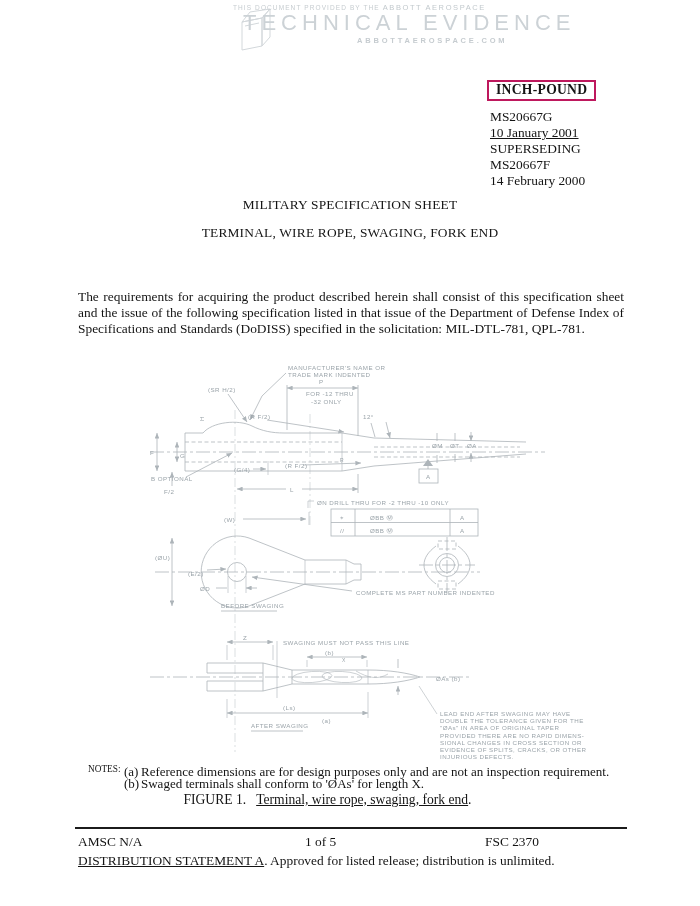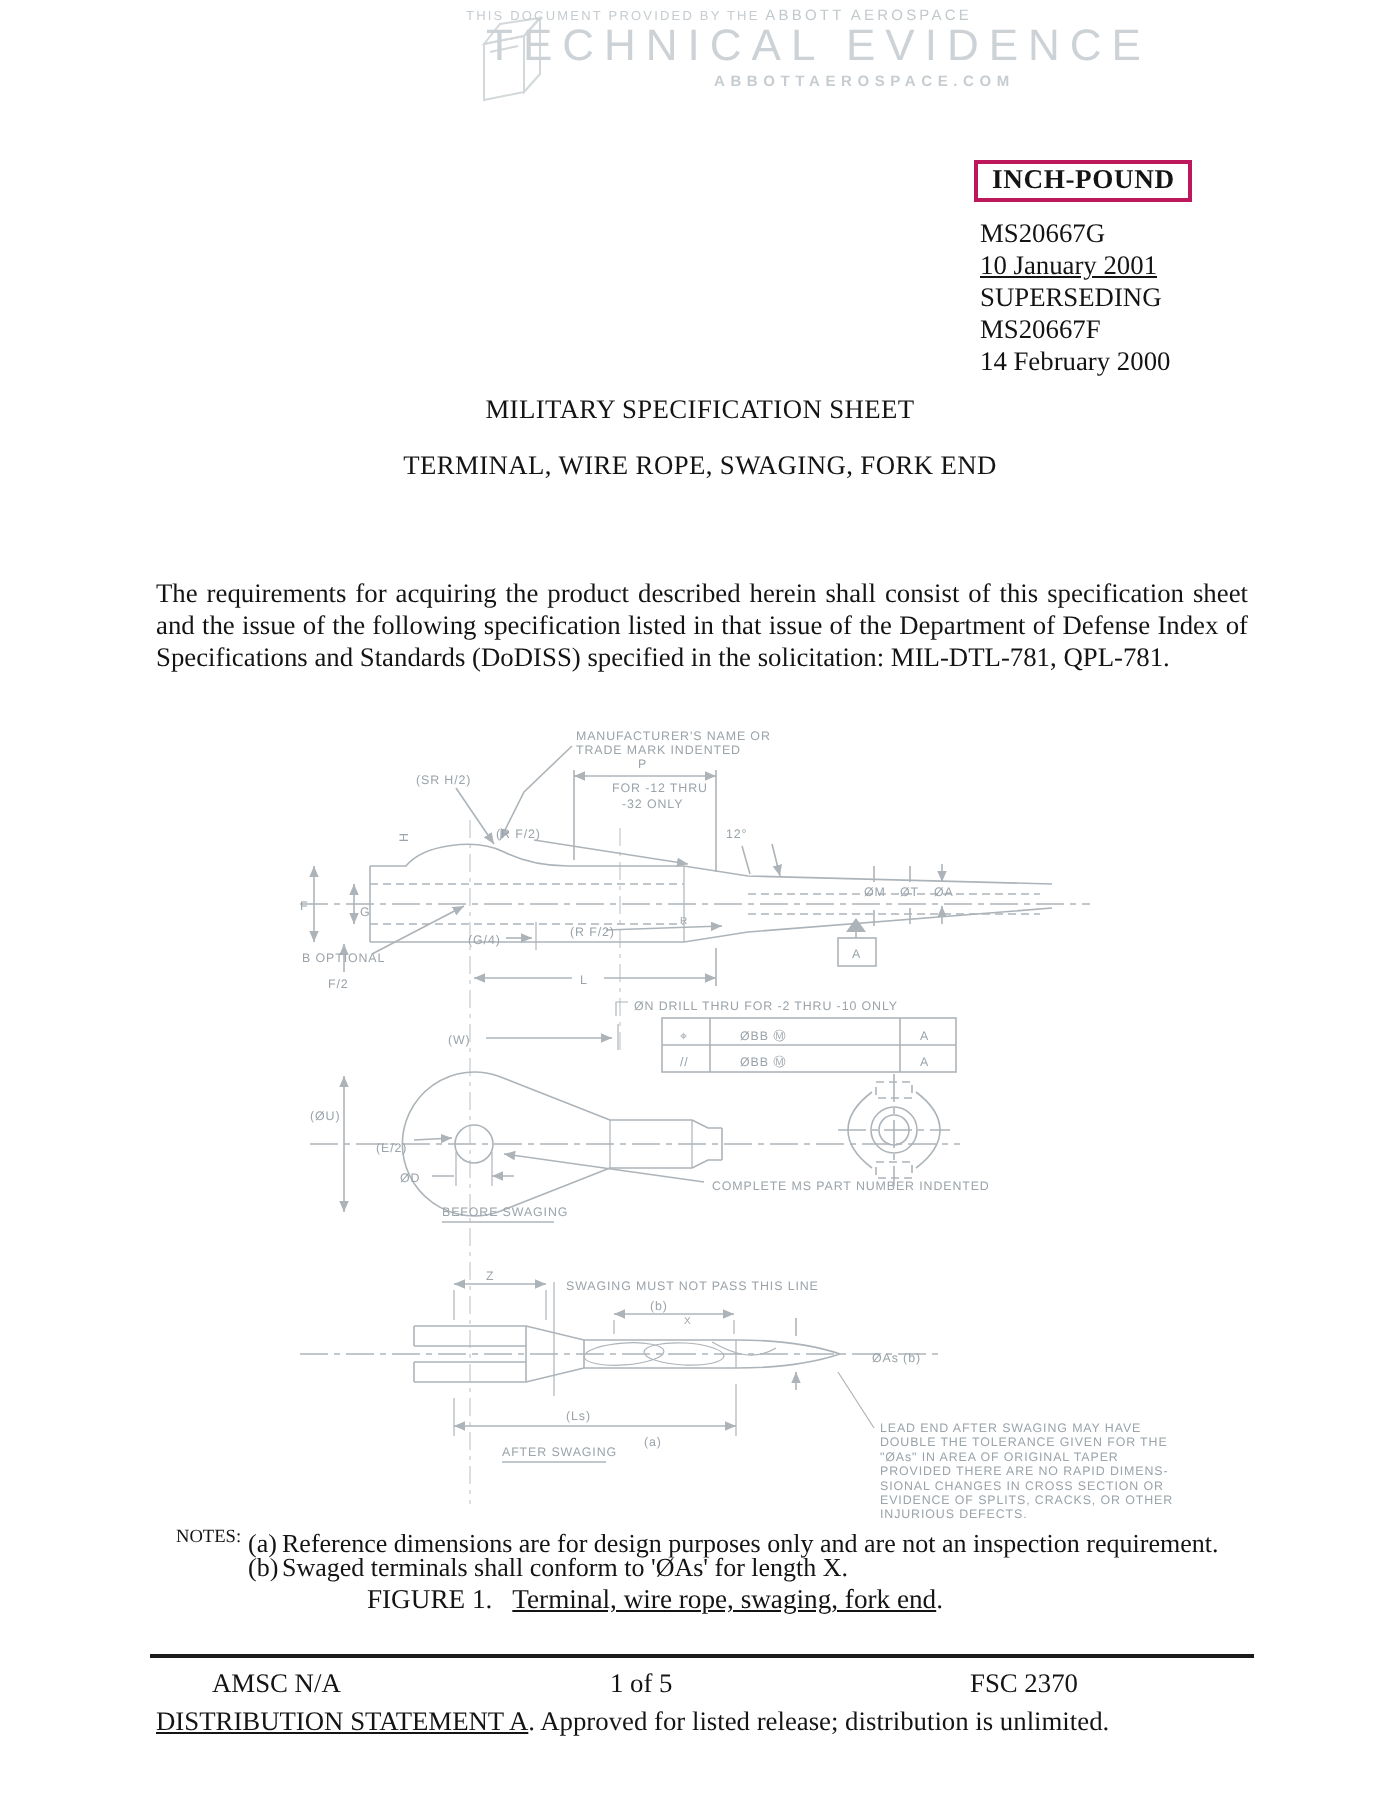--- a/index.html
+++ b/index.html
@@ -42,21 +42,21 @@
   .dm{marker-start:url(#ar);marker-end:url(#ar);}
   .me{marker-end:url(#ar);}
 
   
   .nlabel{position:absolute;left:88px;top:764px;font-size:9.3px;}
   .nitem{position:absolute;left:124px;font-size:13px;white-space:nowrap;}
   .nref{display:inline-block;width:17px;}
   .figcap{position:absolute;left:0;top:792px;width:655px;text-align:center;font-size:13.6px;}
   .figcap .gap{display:inline-block;width:10px;}
   .rule{position:absolute;left:75px;top:827px;width:552px;height:2px;background:#1b1b1b;}
-  .famsc{position:absolute;left:78px;top:834px;font-size:13.4px;margin-left:28px;}
+  .famsc{position:absolute;left:78px;top:834px;font-size:13.4px;}
   .fpage{position:absolute;left:305px;top:834px;font-size:13.4px;}
   .ffsc{position:absolute;left:485px;top:834px;font-size:13.4px;}
   .dist{position:absolute;left:78px;top:853px;font-size:13.4px;white-space:nowrap;}
 </style>
 </head>
 <body>
 
 <div class="page">
 
   <svg class="cube" width="42" height="46" viewBox="0 0 42 46">

